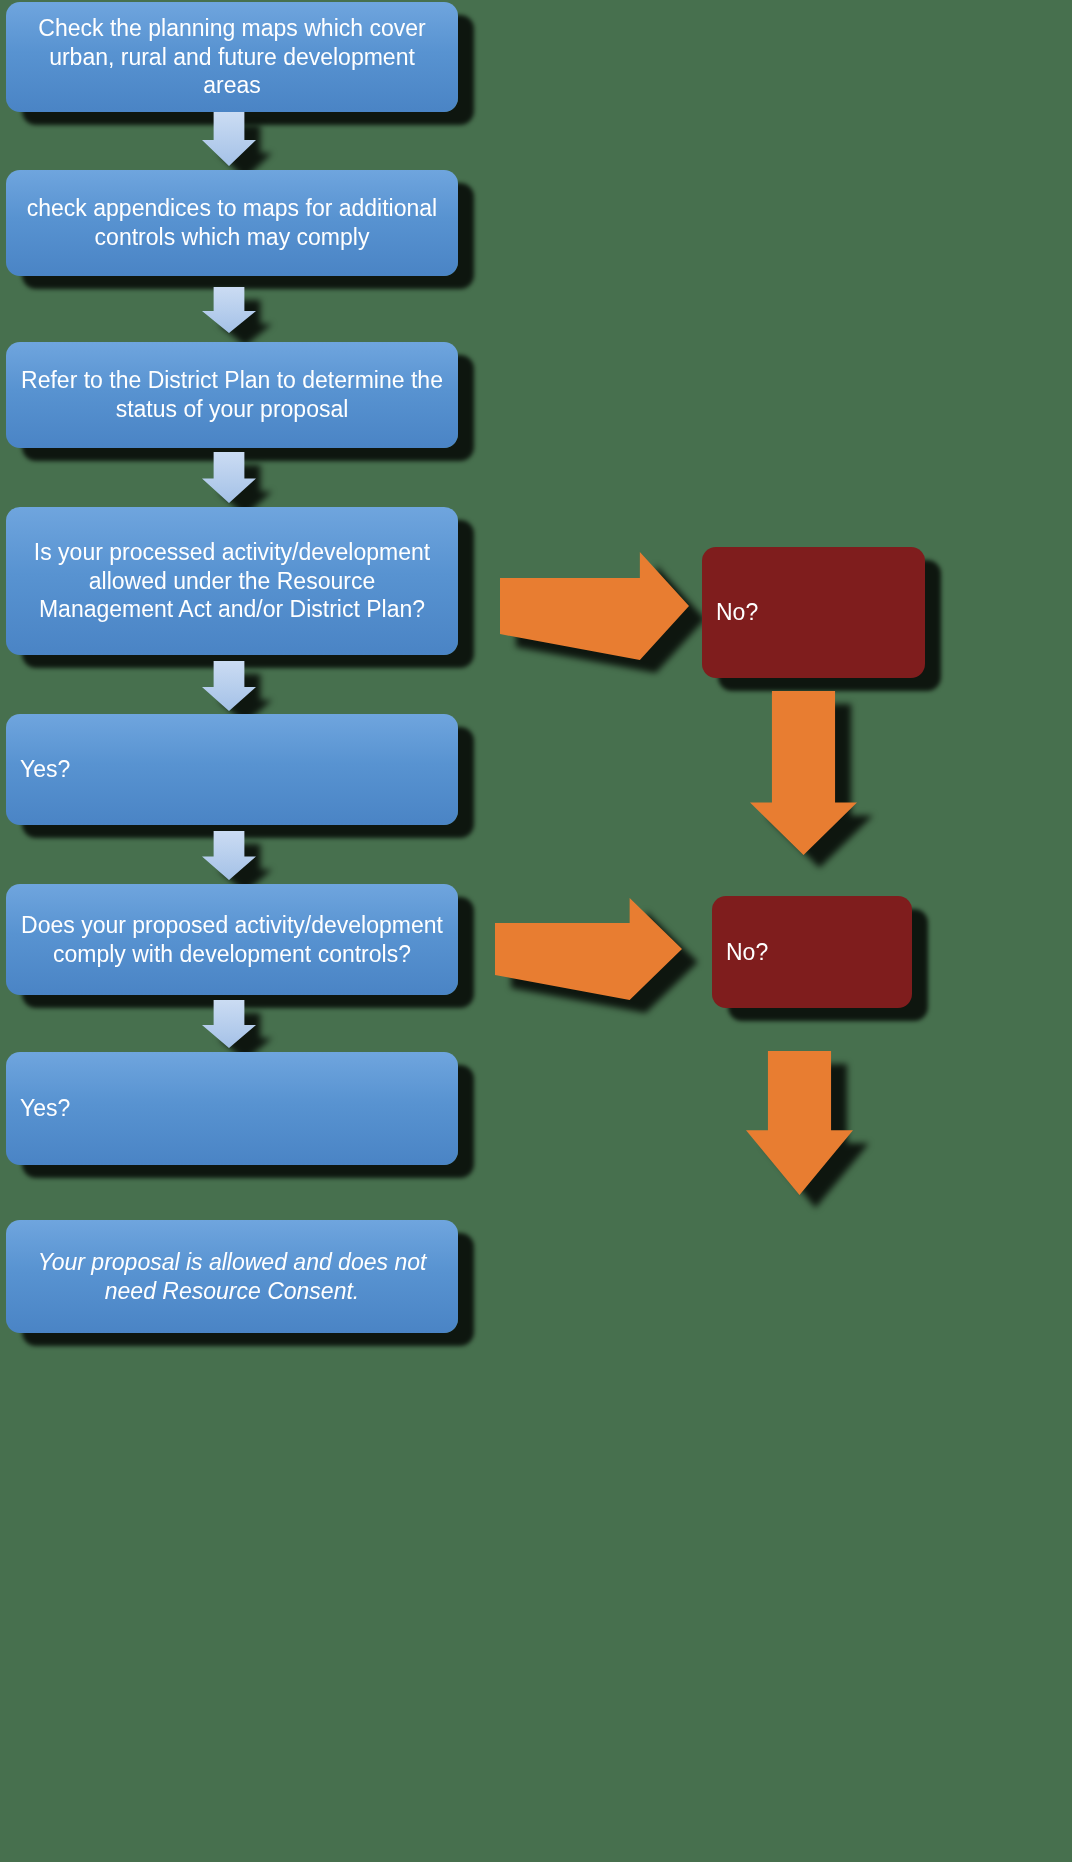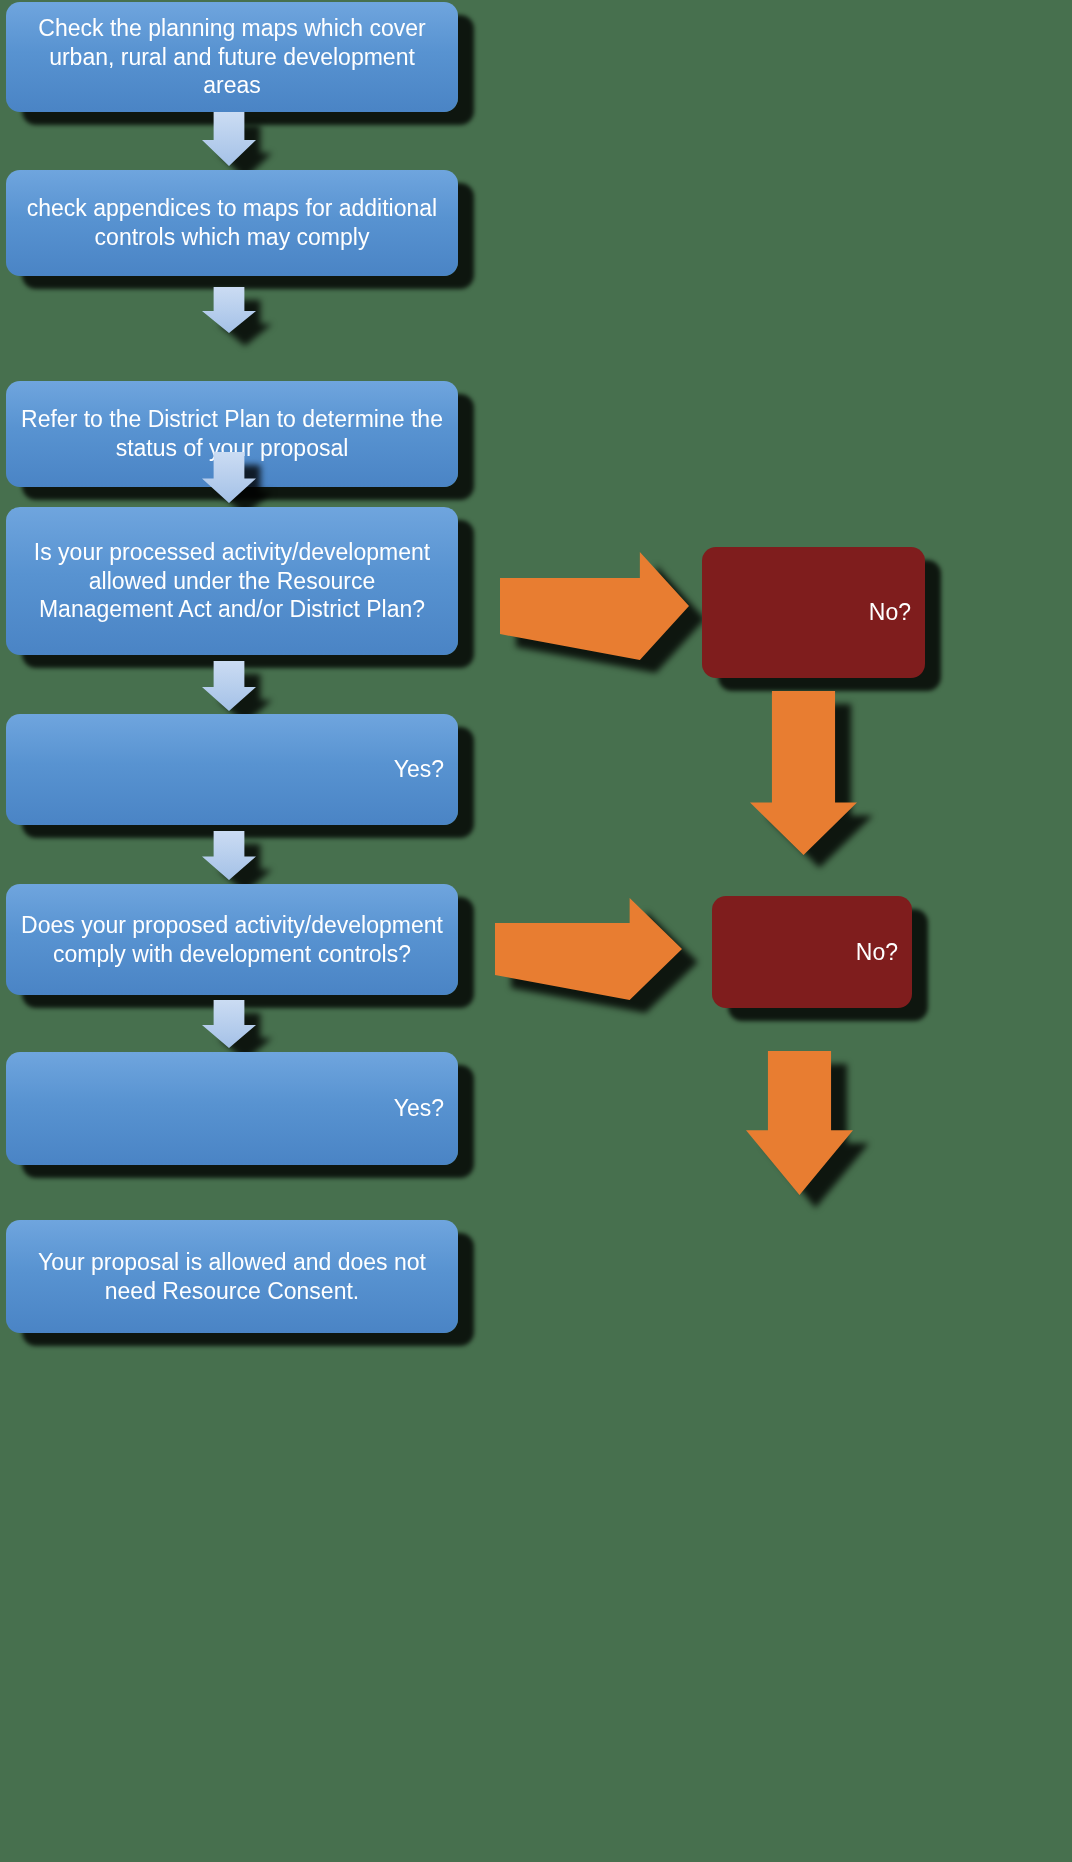--- a/index.html
+++ b/index.html
@@ -11,21 +11,21 @@
     height: 1862px;
     background: #47704E;
     font-family: "Liberation Sans", sans-serif;
   }
 
   
   .box {
     position: absolute;
     display: flex;
     align-items: center;
-    justify-content: flex-end;
+    justify-content: flex-start;
     text-align: center;
     color: #FFFFFF;
     font-size: 23px;
     line-height: 1.25;
     padding: 12px 14px;
     box-sizing: border-box;
     border-radius: 14px;
     box-shadow: 16px 13px 4px rgba(0,0,0,0.8);
   }
   .box-blue {
@@ -77,21 +77,21 @@
   </div>
 
   <div class="box box-blue" style="left:6px; top:170px; width:452px; height:106px;">
     <span>check appendices to maps for additional controls which may comply</span>
   </div>
 
   <div class="arrow-wrap" style="left:202px; top:287px; width:54px; height:46px;">
     <div class="arrow-shape arrow-blue"></div>
   </div>
 
-  <div class="box box-blue" style="left:6px; top:342px; width:452px; height:106px;margin-top:39px;">
+  <div class="box box-blue" style="left:6px; top:342px; width:452px; height:106px;">
     <span>Refer to the District Plan to determine the status of your proposal</span>
   </div>
 
   <div class="arrow-wrap" style="left:202px; top:452px; width:54px; height:51px;">
     <div class="arrow-shape arrow-blue"></div>
   </div>
 
   <div class="box box-blue" style="left:6px; top:507px; width:452px; height:148px;">
     <span>Is your processed activity/development allowed under the Resource Management Act and/or District Plan?</span>
   </div>
@@ -113,21 +113,21 @@
   </div>
 
   <div class="arrow-wrap" style="left:202px; top:1000px; width:54px; height:48px;">
     <div class="arrow-shape arrow-blue"></div>
   </div>
 
   <div class="box box-blue" style="left:6px; top:1052px; width:452px; height:113px;">
     <span>Yes?</span>
   </div>
 
-  <div class="box box-blue" style="left:6px; top:1220px; width:452px; height:113px;">
+  <div class="box box-blue" style="left:6px; top:1220px; width:452px; height:113px;font-style:italic;">
     <span>Your proposal is allowed and does not need Resource Consent.</span>
   </div>
 
   <div class="arrow-wrap" style="left:500px; top:552px; width:189px; height:108px;">
     <div class="arrow-shape arrow-orange-right-1"></div>
   </div>
 
   <div class="box box-orange" style="left:702px; top:547px; width:223px; height:131px;">
     <span>No?</span>
   </div>

